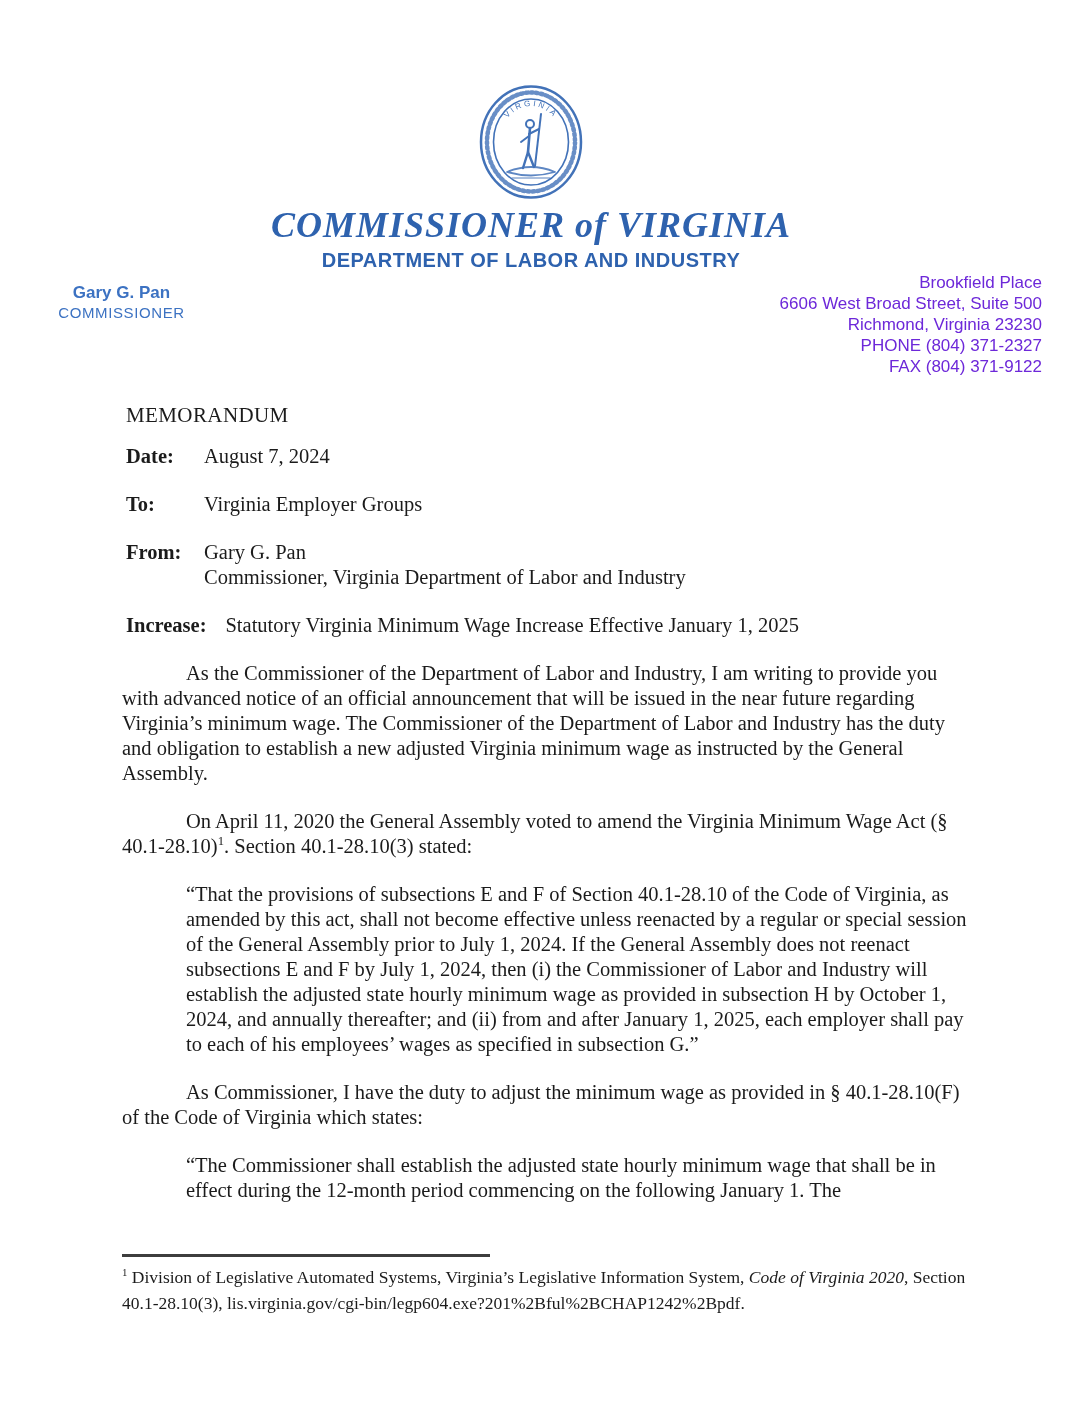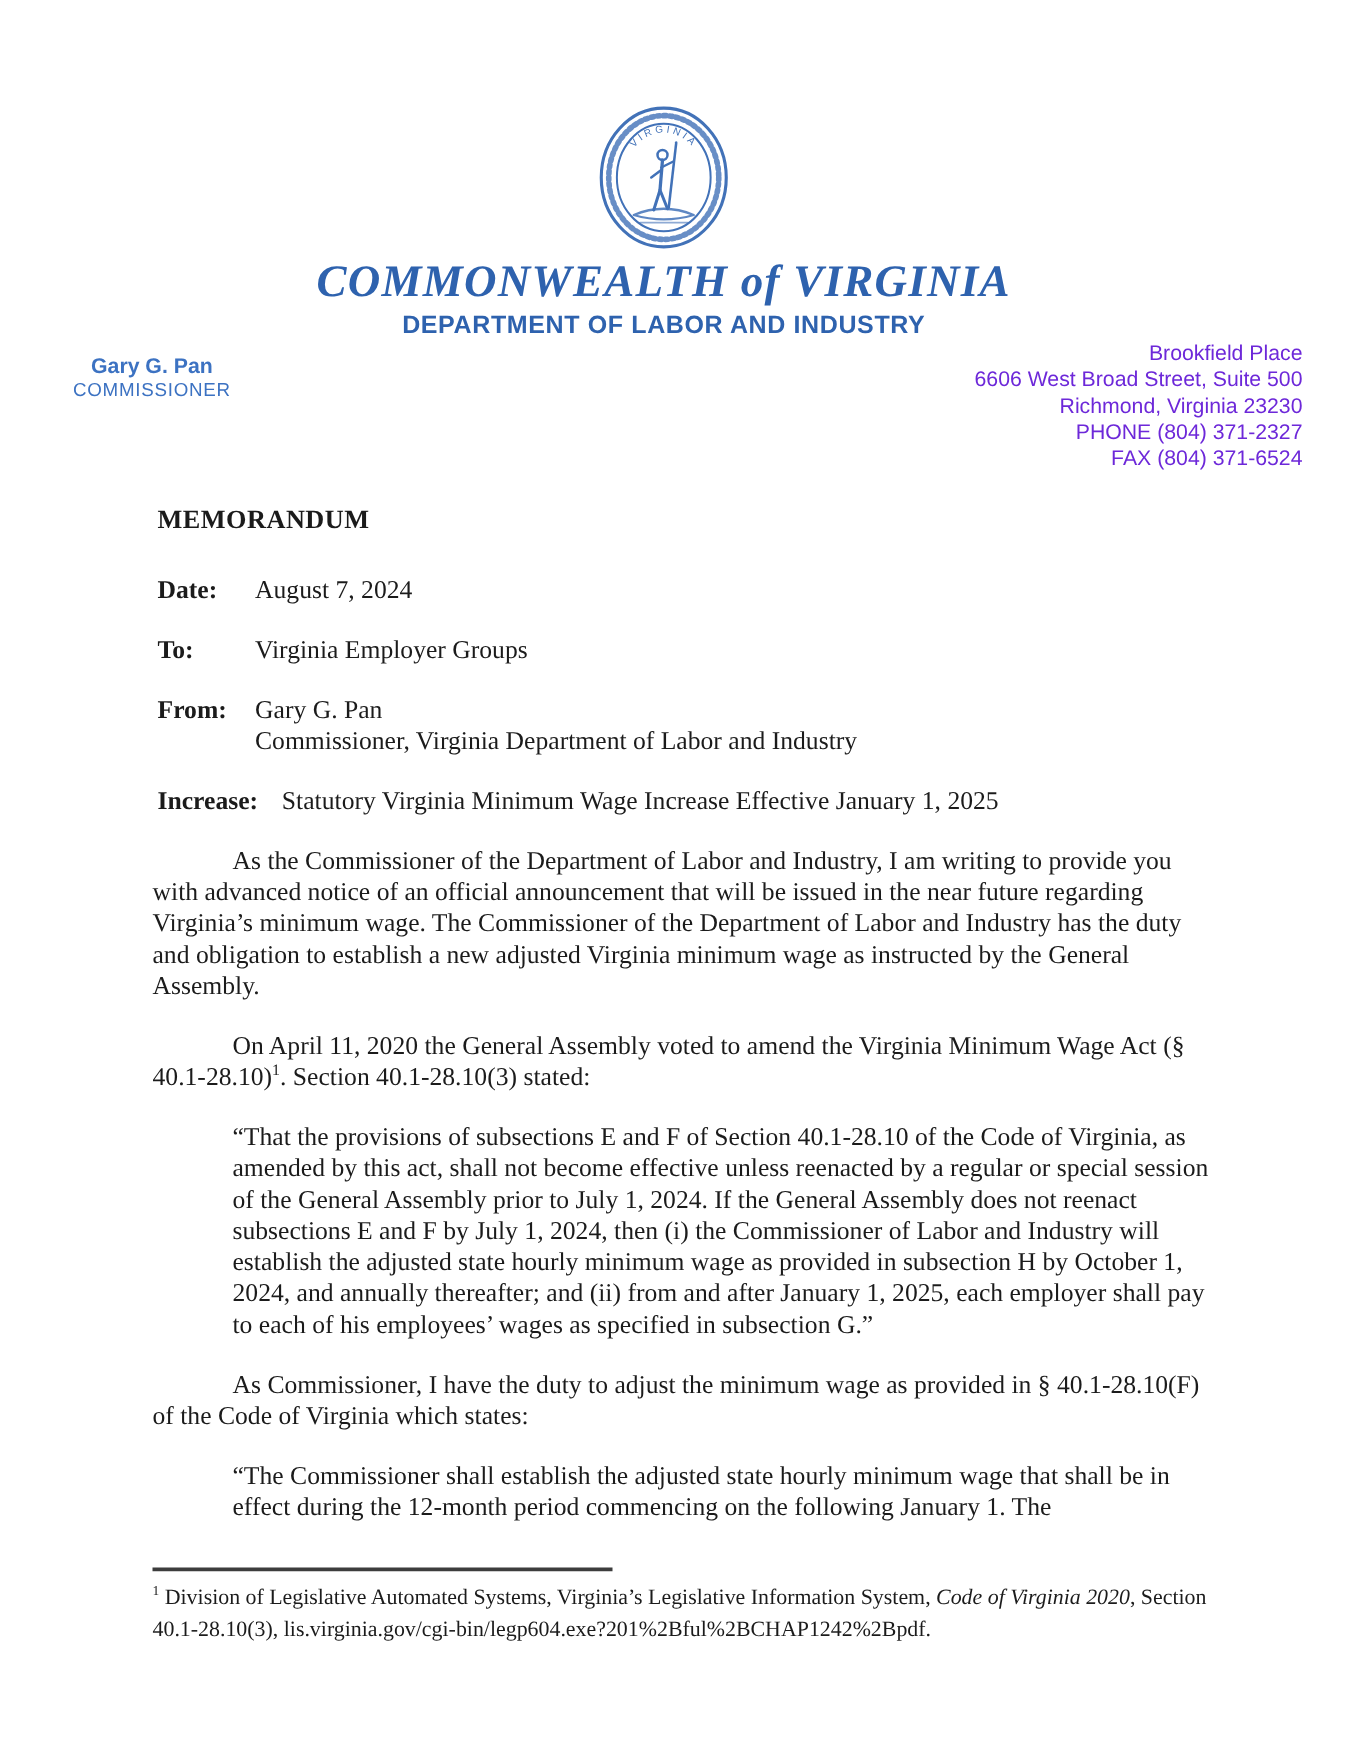--- a/index.html
+++ b/index.html
@@ -47,22 +47,22 @@
     font-size:17px; line-height:21px;
     color:#6d28d9;
   }
 
   
   .memo {
     position:absolute; left:122px; top:403px; width:846px;
     font-size:20.5px; line-height:25px;
   }
   .memo-heading {
-    font-weight:bold; font-size:21px; letter-spacing:0.4px;
-    margin:0 0 32px 4px;
+    font-weight:normal; font-size:21px; letter-spacing:0.4px;
+    margin:0 0 16px 4px;
   }
   .field { display:flex; margin:0 0 23px 4px;gap:12px; }
   .field .lbl { font-weight:bold; flex:0 0 66px; }
   .field.subject .lbl { flex:0 0 auto; margin-right:7px; }
   .field .val { flex:1 1 auto; }
   .para { margin:0 0 23px 0; text-indent:64px; }
   .quote { margin:12px 0 23px 64px; width:782px; }
   sup.fnref { font-size:0.62em; vertical-align:super; line-height:0; }
 
   
@@ -92,35 +92,35 @@
         <path d="M50,50 L60,45 M50,52 L42,58" stroke-width="2"></path>
         <path d="M62,30 L56,82" stroke-width="2"></path>
 
         <path d="M28,88 Q52,78 76,88 Q52,95 28,88 Z" stroke-width="1.8" opacity="0.85"></path>
         <path d="M33,94 L71,94" stroke-width="1.4" opacity="0.6"></path>
       </g>
       <text font-family="Liberation Sans, sans-serif" font-size="8" fill="#4272b8" letter-spacing="2.5">
         <textPath href="#sealArc" startOffset="50%" text-anchor="middle">VIRGINIA</textPath>
       </text>
     </svg>
-    <div class="org-title">COMMONWEALTH of VIRGINIA</div>
+    <div class="org-title">COMMISSIONER of VIRGINIA</div>
     <div class="org-subtitle">DEPARTMENT OF LABOR AND INDUSTRY</div>
   </div>
 
   <div class="official">
     <div class="name">Gary G. Pan</div>
     <div class="role">COMMISSIONER</div>
   </div>
 
   <div class="contact">
     <div>Brookfield Place</div>
     <div>6606 West Broad Street, Suite 500</div>
     <div>Richmond, Virginia 23230</div>
     <div>PHONE (804) 371-2327</div>
-    <div>FAX (804) 371-6524</div>
+    <div>FAX (804) 371-9122</div>
   </div>
 
   <div class="memo">
     <div class="memo-heading">MEMORANDUM</div>
 
     <div class="field">
       <span class="lbl">Date:</span>
       <span class="val">August 7, 2024</span>
     </div>
 

